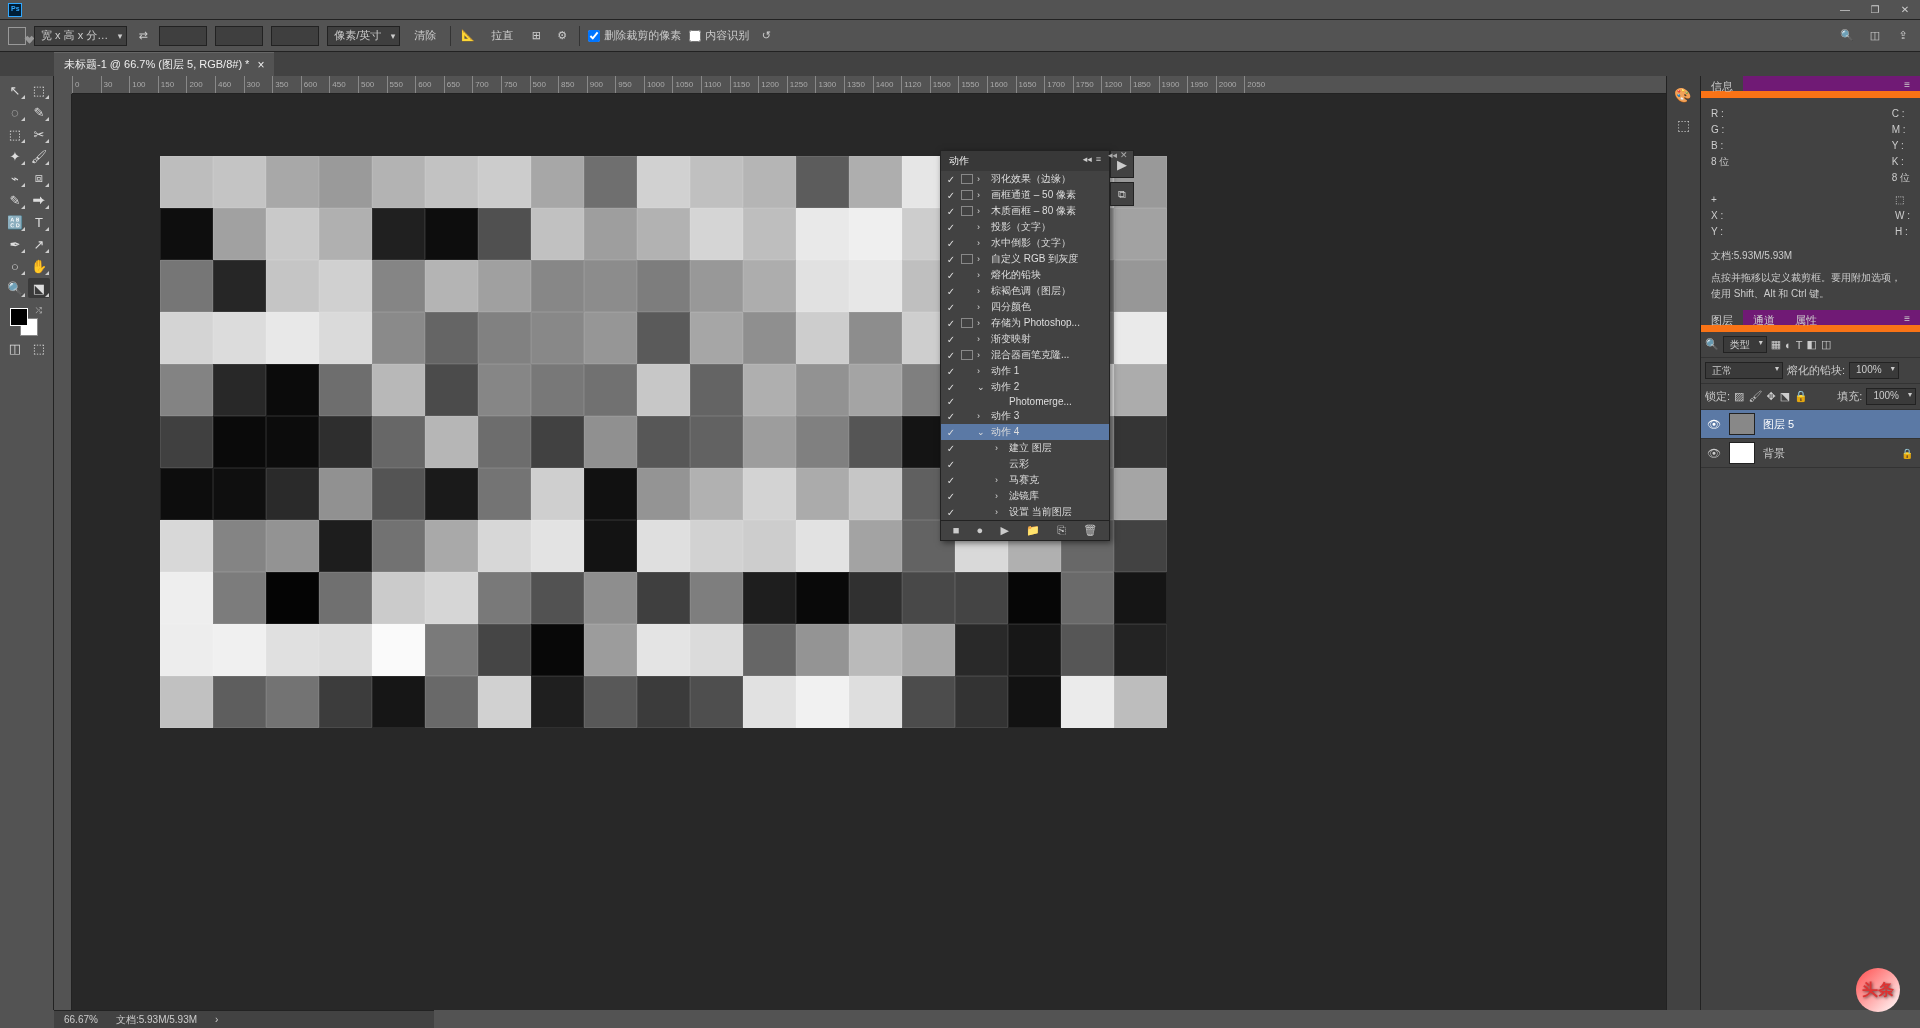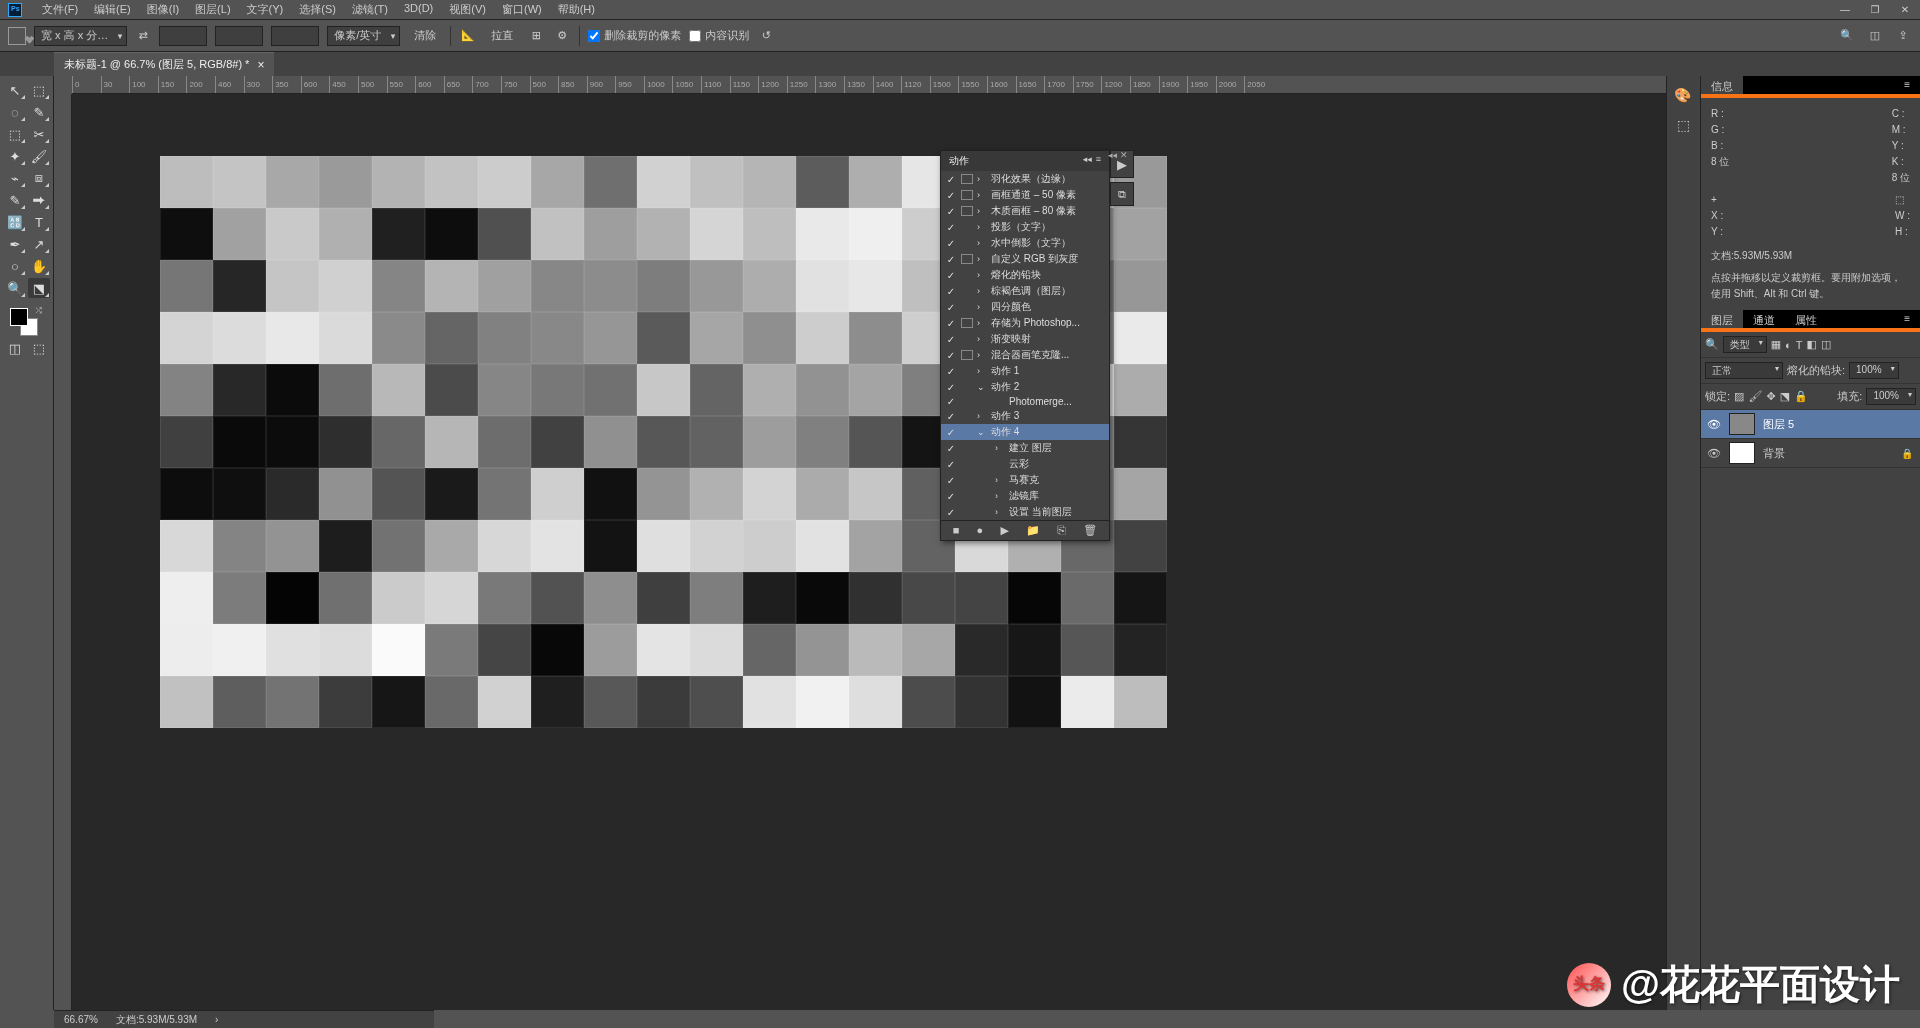--- a/index.html
+++ b/index.html
@@ -50,21 +50,21 @@
 .ruler-v { position: absolute; top: 18px; left: 0; bottom: 0; width: 18px; background: #535353; border-right: 1px solid #222; }
 .ruler-corner { position: absolute; top: 0; left: 0; width: 18px; height: 18px; background: #535353; }
 .canvas-content { position: absolute; top: 18px; left: 18px; right: 0; bottom: 0; display: flex; align-items: flex-start; justify-content: flex-start; padding: 62px 0 0 88px; }
 .artwork { display: grid; grid-template-columns: repeat(19, 53px); grid-template-rows: repeat(11, 52px); background: #fff; }
 .pix { border: 0.5px solid rgba(255,255,255,0.08); }
 
 
 .right-strip { width: 34px; background: #424242; border-left: 1px solid #222; display: flex; flex-direction: column; align-items: center; padding-top: 10px; gap: 12px; }
 .strip-icon { width: 22px; height: 18px; color: #ccc; font-size: 14px; display: flex; align-items: center; justify-content: center; }
 .right-panels { width: 220px; background: #424242; border-left: 1px solid #222; display: flex; flex-direction: column; }
-.panel-tabs { display: flex; background: #000000; border-bottom: 4px solid #f97316; height: 22px; }
+.panel-tabs { display: flex; background: #701a75; border-bottom: 7px solid #f97316; height: 22px; }
 .ptab { padding: 3px 10px; font-size: 11px; color: #ccc; }
 .ptab.on { background: #424242; }
 .ptab.r { margin-left: auto; font-size: 10px; }
 .info-panel { padding: 8px 10px; line-height: 1.6; font-size: 10px; color: #ccc; flex: 0 0 auto; }
 .info-row { display: flex; justify-content: space-between; }
 .info-col { display: flex; flex-direction: column; }
 .info-doc { margin-top: 8px; }
 .info-hint { margin-top: 6px; font-size: 10px; }
 .layers-panel { flex: 1; display: flex; flex-direction: column; }
 .layers-toolbar { display: flex; align-items: center; padding: 4px; gap: 4px; border-bottom: 1px solid #333; flex-wrap: wrap; }
@@ -100,33 +100,20 @@
 
 
 .watermark { position: absolute; bottom: 16px; right: 20px; color: #fff; font-size: 40px; font-weight: bold; display: flex; align-items: center; gap: 10px; z-index: 200; text-shadow: 1px 1px 3px rgba(0,0,0,0.6); }
 .wm-logo { width: 44px; height: 44px; border-radius: 50%; background: linear-gradient(135deg,#ff4d4d,#ffffff); display: flex; align-items: center; justify-content: center; font-size: 16px; color: #d33; }
 </style>
 </head>
 <body>
 
 <div class="menubar">
   <div class="ps-logo"></div>
-  <div id="menu-items" style="display: flex;">
-      <div class="menu-item">文件(F)</div>
-      <div class="menu-item">编辑(E)</div>
-      <div class="menu-item">图像(I)</div>
-      <div class="menu-item">图层(L)</div>
-      <div class="menu-item">文字(Y)</div>
-      <div class="menu-item">选择(S)</div>
-      <div class="menu-item">滤镜(T)</div>
-      <div class="menu-item">3D(D)</div>
-      <div class="menu-item">视图(V)</div>
-      <div class="menu-item">窗口(W)</div>
-      <div class="menu-item">帮助(H)</div>
-    </div>
   <div class="window-controls">
     <div class="win-btn">—</div>
     <div class="win-btn">❐</div>
     <div class="win-btn">✕</div>
   </div>
 </div>
 
 <div class="options-bar">
   <div class="opt-tool-icon"></div>
   <div class="opt-dropdown">宽 x 高 x 分…</div>
@@ -715,14 +702,13 @@
       <span>🗑</span>
     </div>
 </div>
 <div class="actions-side">
   <div class="sb play">▶</div>
   <div class="sb">⧉</div>
 </div>
 
 <div class="watermark">
   <div class="wm-logo">头条</div>
-  <span>@花花平面设计</span>
 </div>
 
 </body></html>

